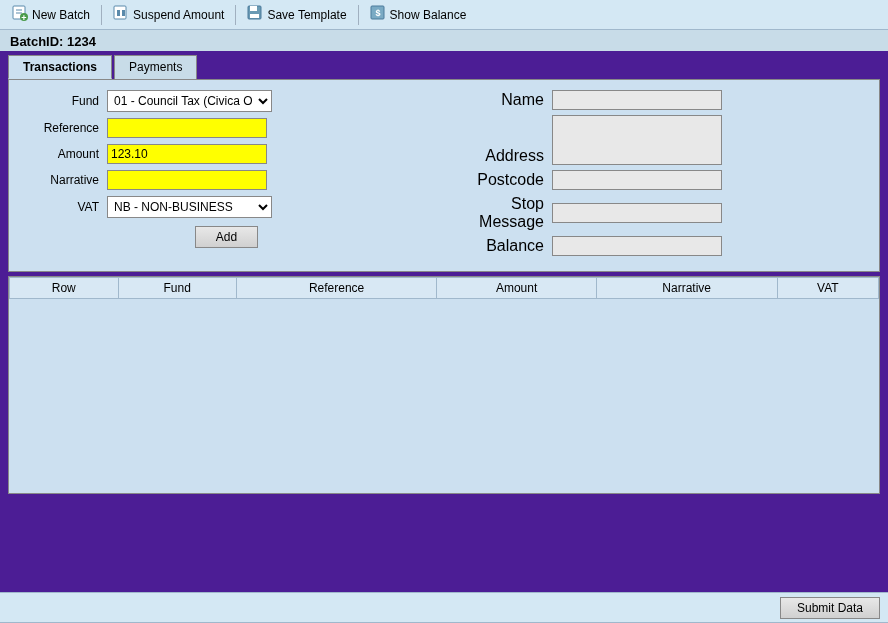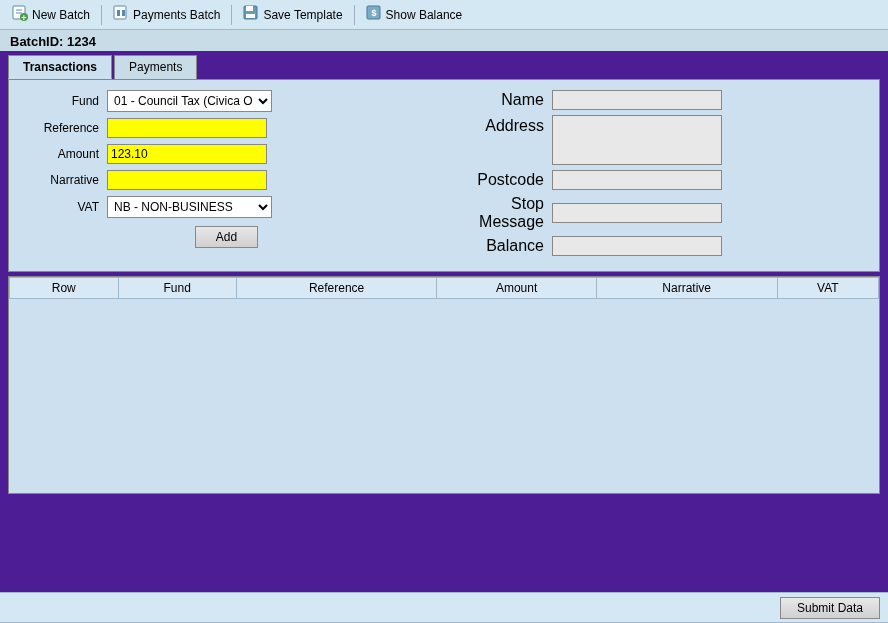--- a/index.html
+++ b/index.html
@@ -239,21 +239,21 @@
   </button>
   <div class="toolbar-sep"></div>
   <button class="toolbar-btn">
     <span>
       <svg width="16" height="16" viewBox="0 0 16 16">
         <rect x="1" y="1" width="12" height="13" rx="1" fill="white" stroke="#5a8aab" stroke-width="1"></rect>
         <rect x="4" y="5" width="3" height="6" fill="#5a8aab"></rect>
         <rect x="9" y="5" width="3" height="6" fill="#5a8aab"></rect>
       </svg>
     </span>
-    <span>Payments Batch</span>
+    <span>Suspend Amount</span>
   </button>
   <div class="toolbar-sep"></div>
   <button class="toolbar-btn">
     <span>
       <svg width="16" height="16" viewBox="0 0 16 16">
         <rect x="1" y="1" width="13" height="13" rx="1" fill="#6a9ab4" stroke="#4a7a9b" stroke-width="1"></rect>
         <rect x="3" y="1" width="7" height="5" fill="white"></rect>
         <rect x="3" y="9" width="9" height="4" fill="white"></rect>
       </svg>
     </span>
@@ -319,21 +319,21 @@
             <span>Add</span>
           </button>
         </div>
       </div>
 
       <div class="form-right">
         <div class="form-right-row">
           <label class="form-right-label">Name</label>
           <input type="text" class="form-right-input" value="" style="">
         </div>
-        <div class="form-right-row" style="align-items:flex-start;">
+        <div class="form-right-row" style="align-items:flex-end;">
           <label class="form-right-label" style="margin-top:2px;">Address</label>
           <textarea class="form-right-input address" style="resize: none;"></textarea>
         </div>
         <div class="form-right-row">
           <label class="form-right-label">Postcode</label>
           <input type="text" class="form-right-input" value="" style="">
         </div>
         <div class="form-right-row">
           <label class="form-right-label">Stop Message</label>
           <input type="text" class="form-right-input" value="" style="">

